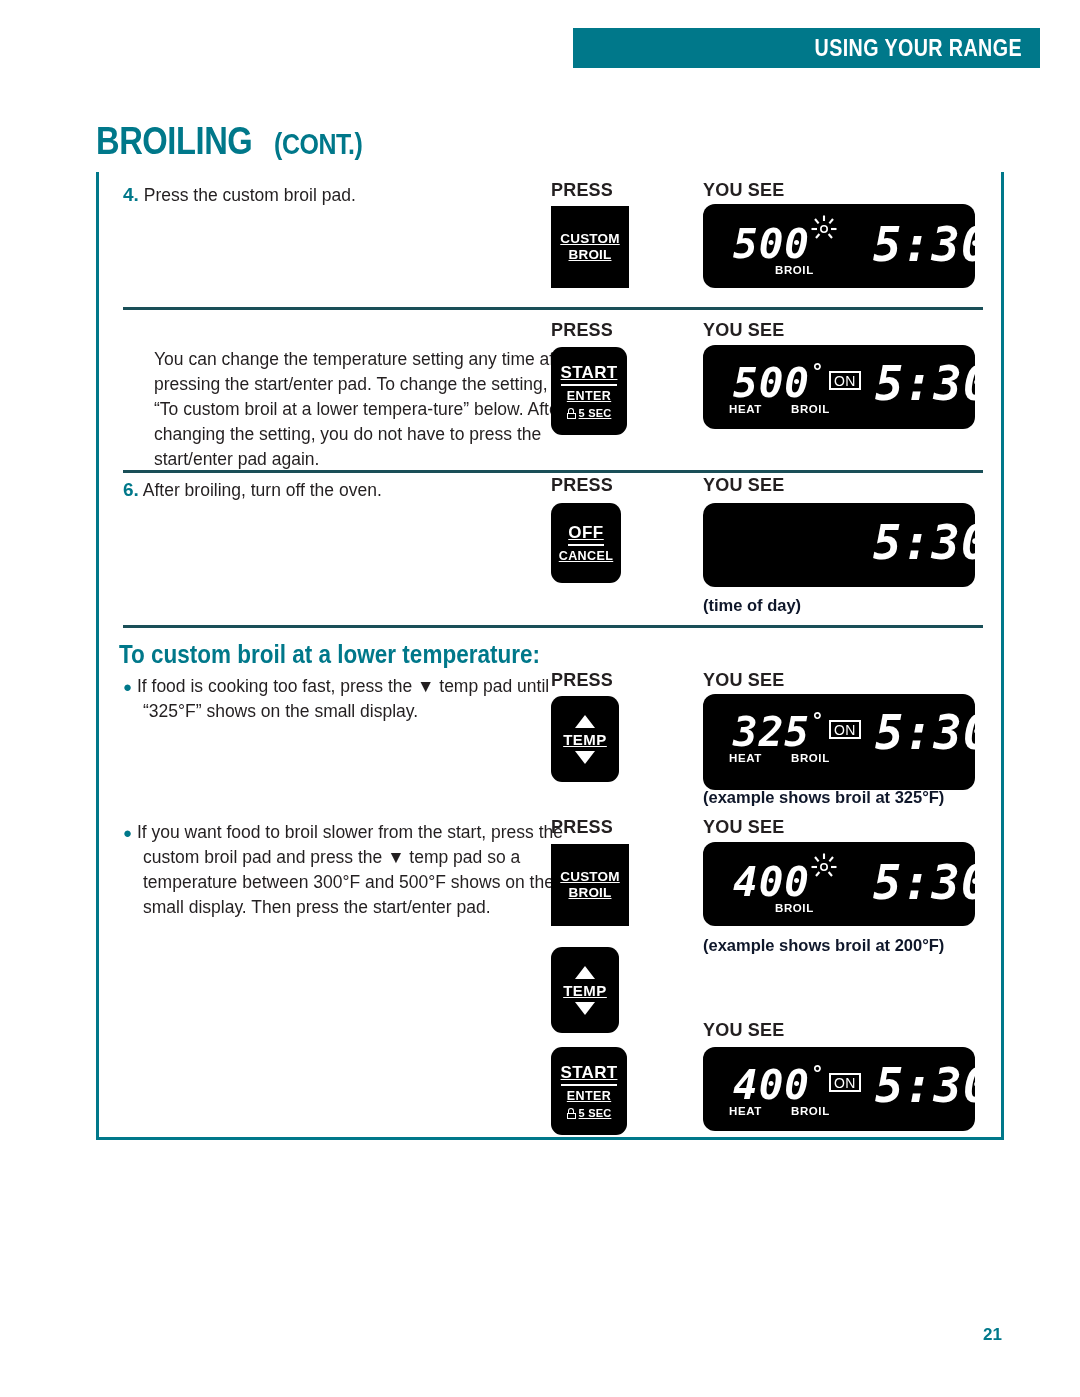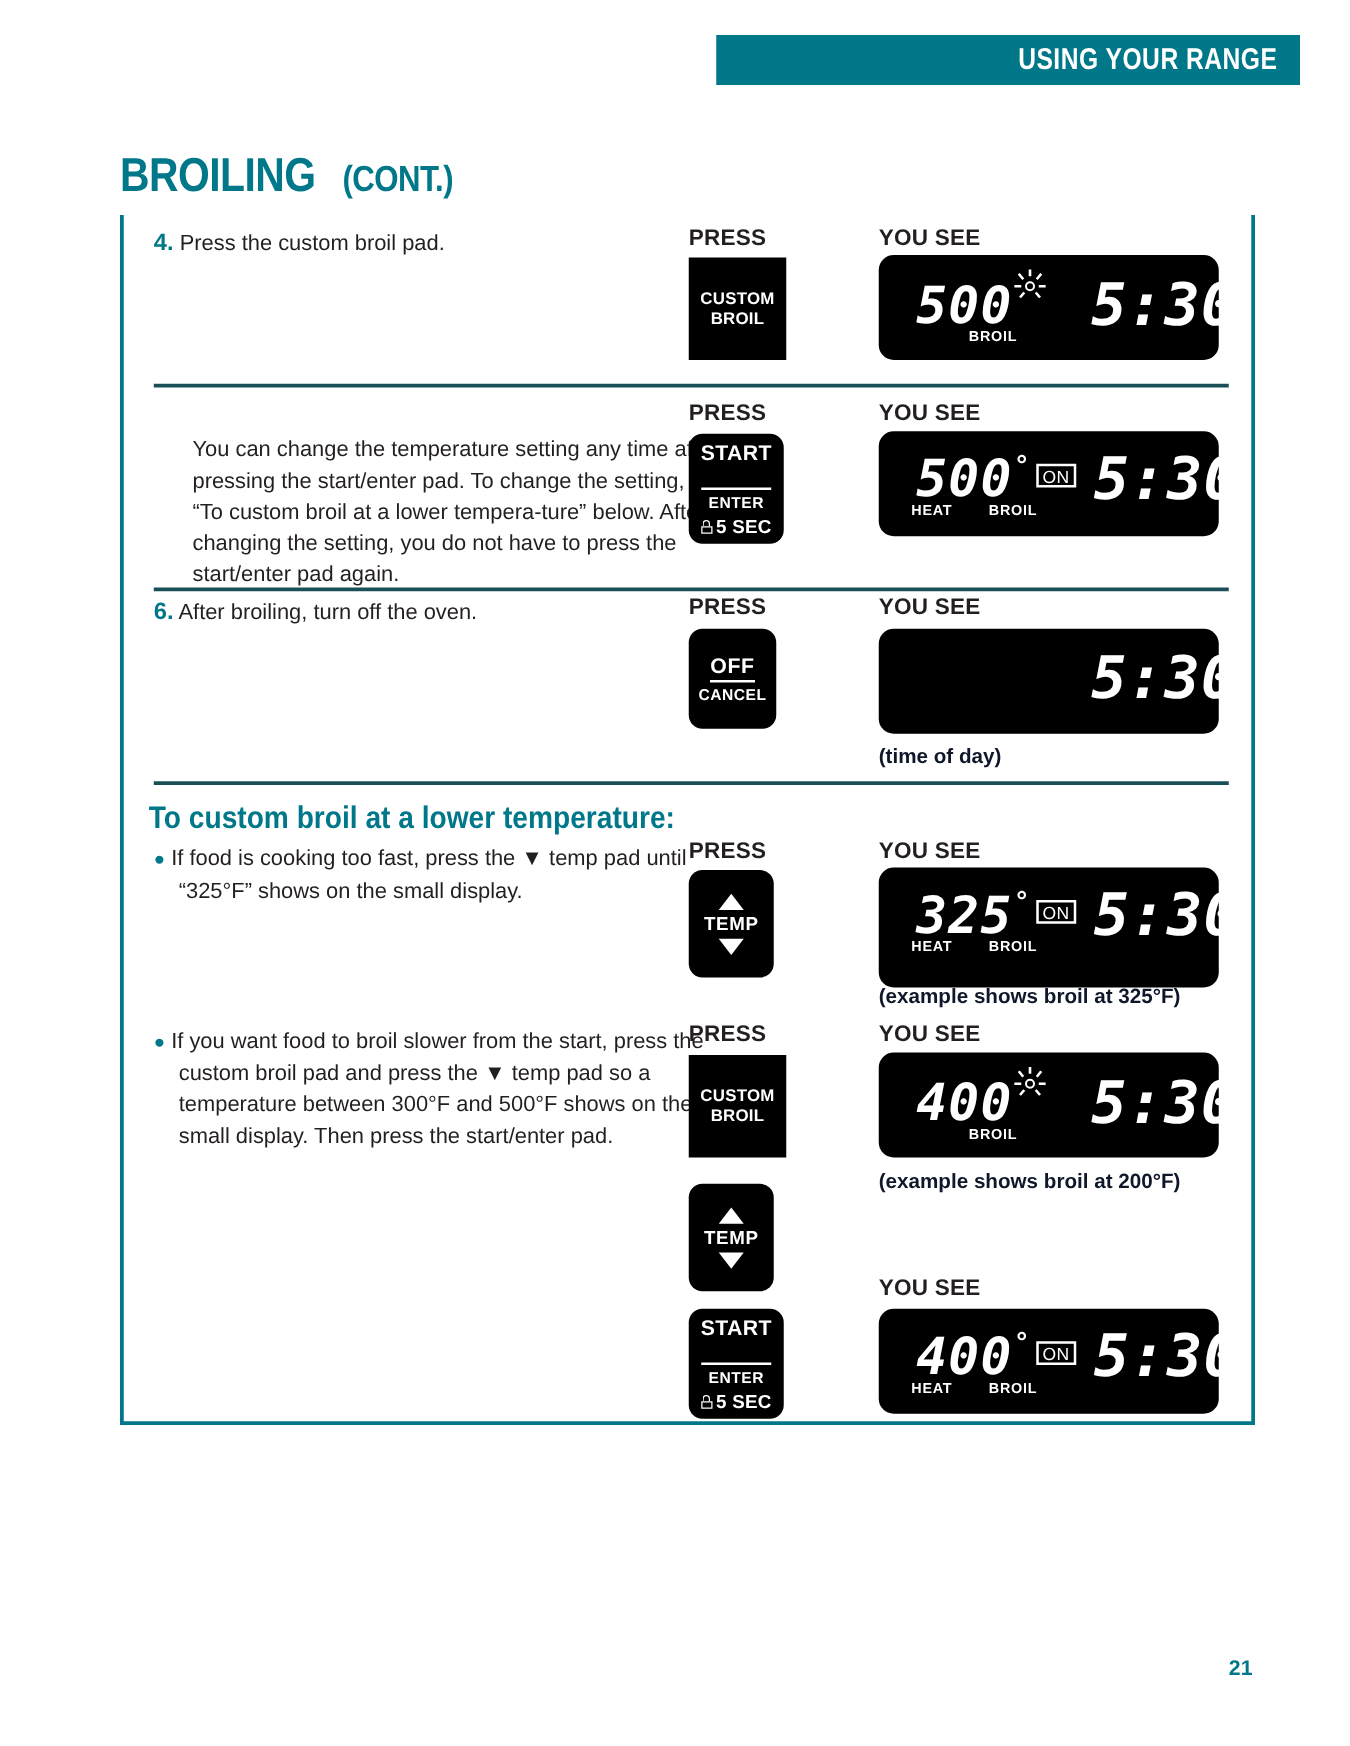--- a/index.html
+++ b/index.html
@@ -155,20 +155,21 @@
   .pad {
     position: absolute;
     background: #000000;
     color: #ffffff;
     display: flex;
     flex-direction: column;
     align-items: center;
     justify-content: center;
     text-align: left;
     box-sizing: border-box;
+    text-decoration: underline;
   }
   .pad.square { border-radius: 0; }
   .pad.rounded { border-radius: 11px; }
 
   .pad-line1 {
     font-size: 13.5px;
     font-weight: bold;
     line-height: 16px;
     letter-spacing: 0.2px;
   }
@@ -176,30 +177,30 @@
     font-size: 13.5px;
     font-weight: bold;
     line-height: 16px;
     letter-spacing: 0.2px;
   }
   .pad-start-main {
     font-size: 17px;
     font-weight: bold;
     letter-spacing: 0.3px;
     border-bottom: 2.5px solid #ffffff;
-    padding-bottom: 17px;
+    padding-bottom: 1px;
   }
   .pad-start-sub {
     font-size: 12.5px;
     font-weight: bold;
     letter-spacing: 0.4px;
     margin-top: 3px;
   }
   .pad-start-lock {
-    font-size: 15px;
+    font-size: 11px;
     font-weight: bold;
     margin-top: 4px;
     display: flex;
     align-items: center;
     gap: 3px;
     letter-spacing: 0.2px;
   }
   .lock-glyph {
     display: inline-block;
     width: 9px;

